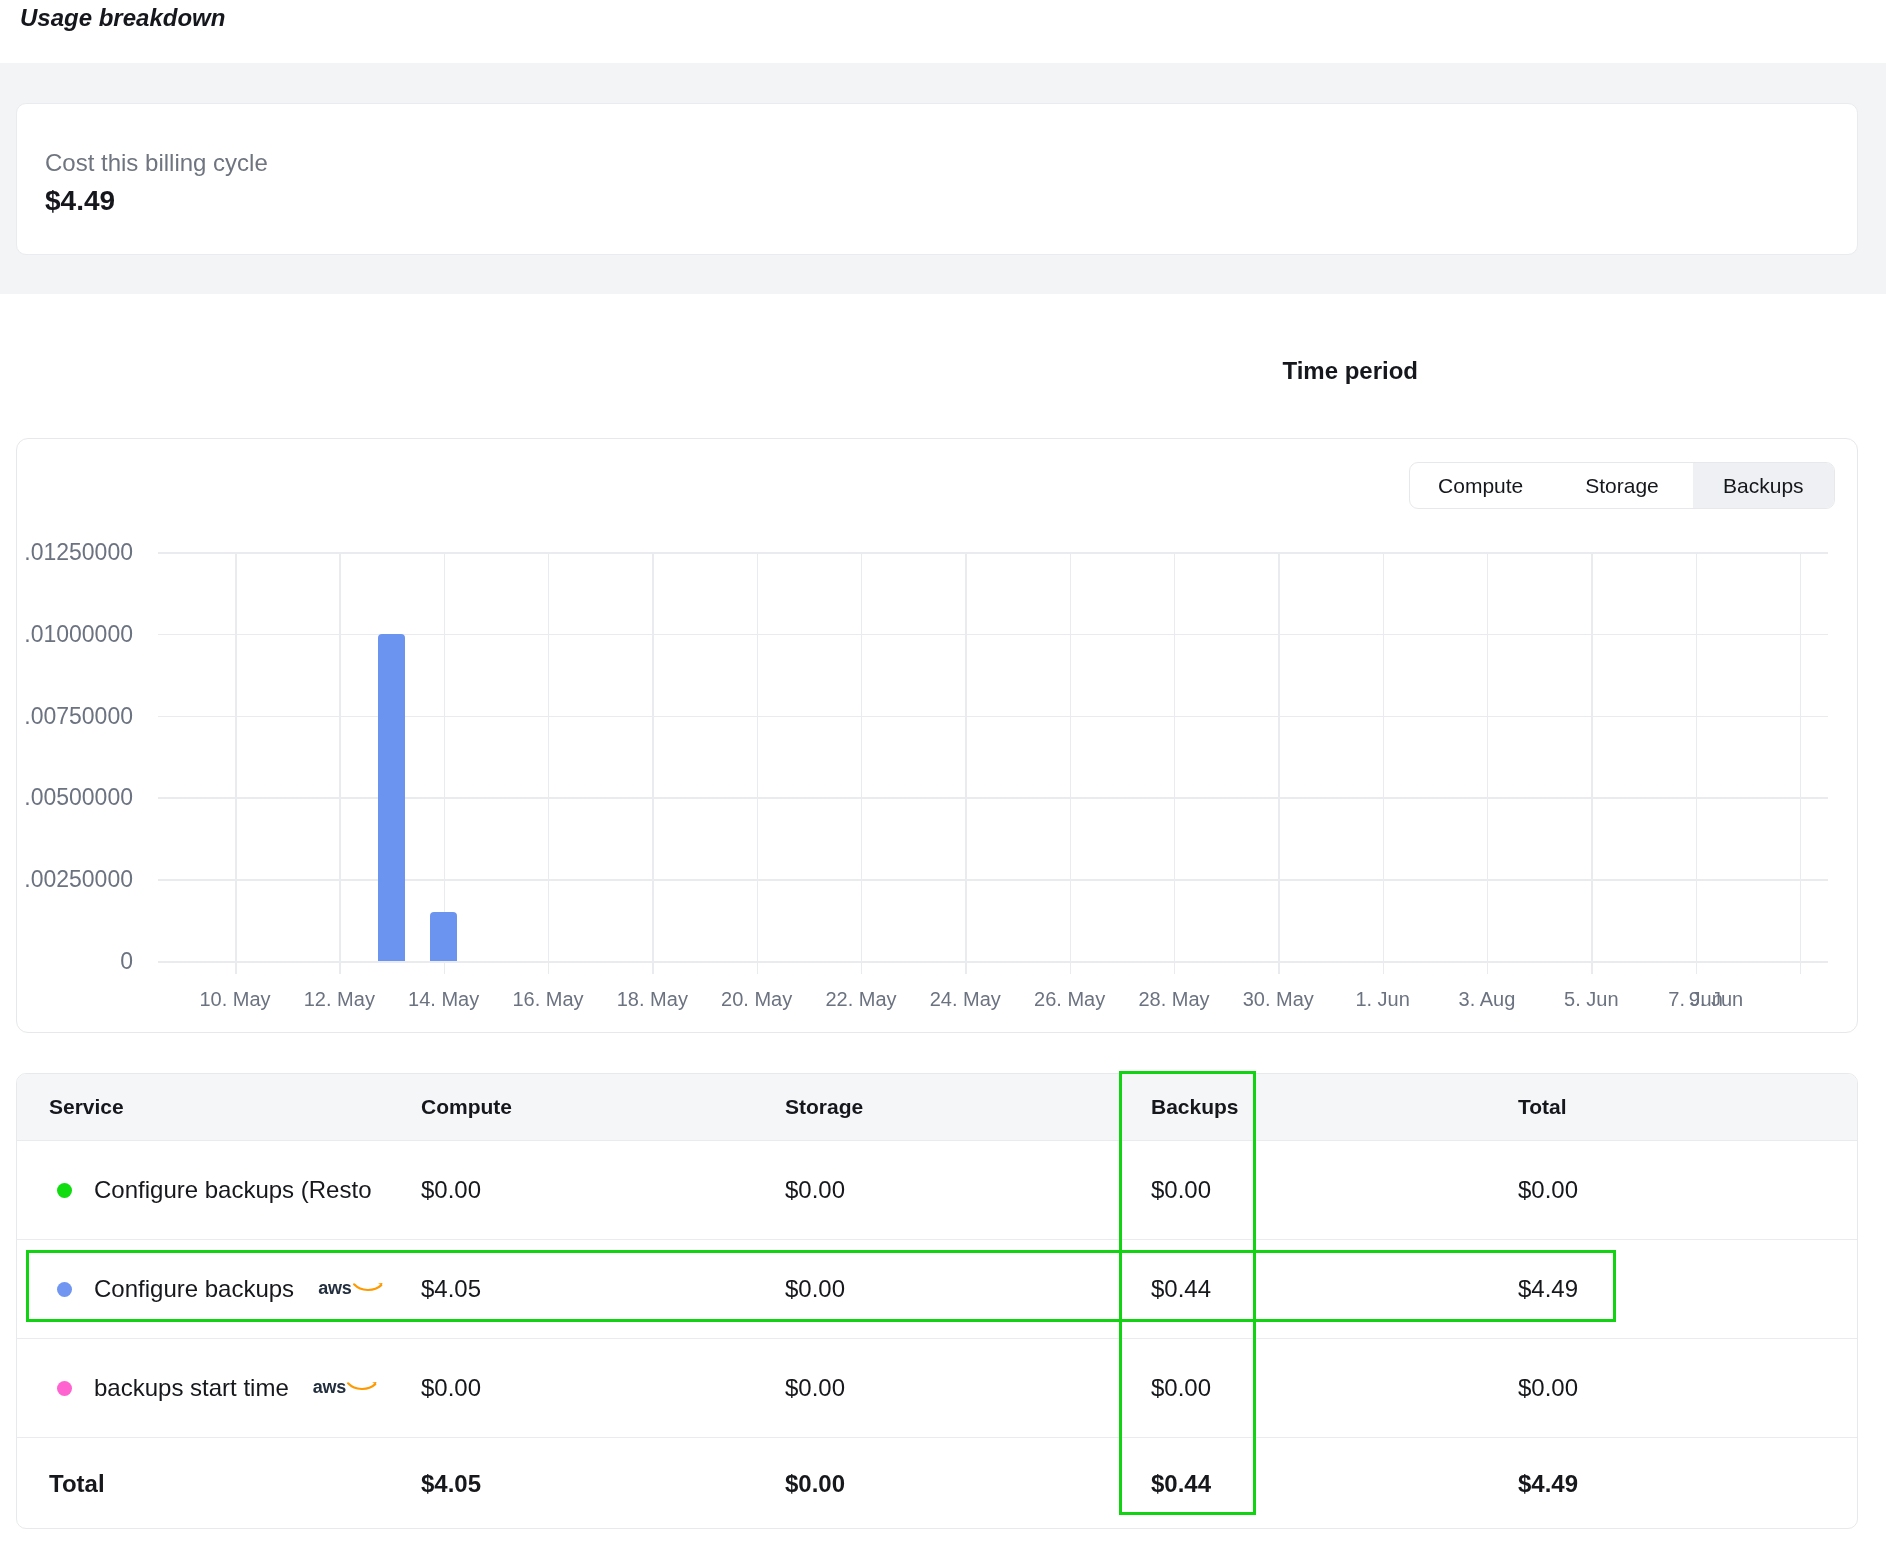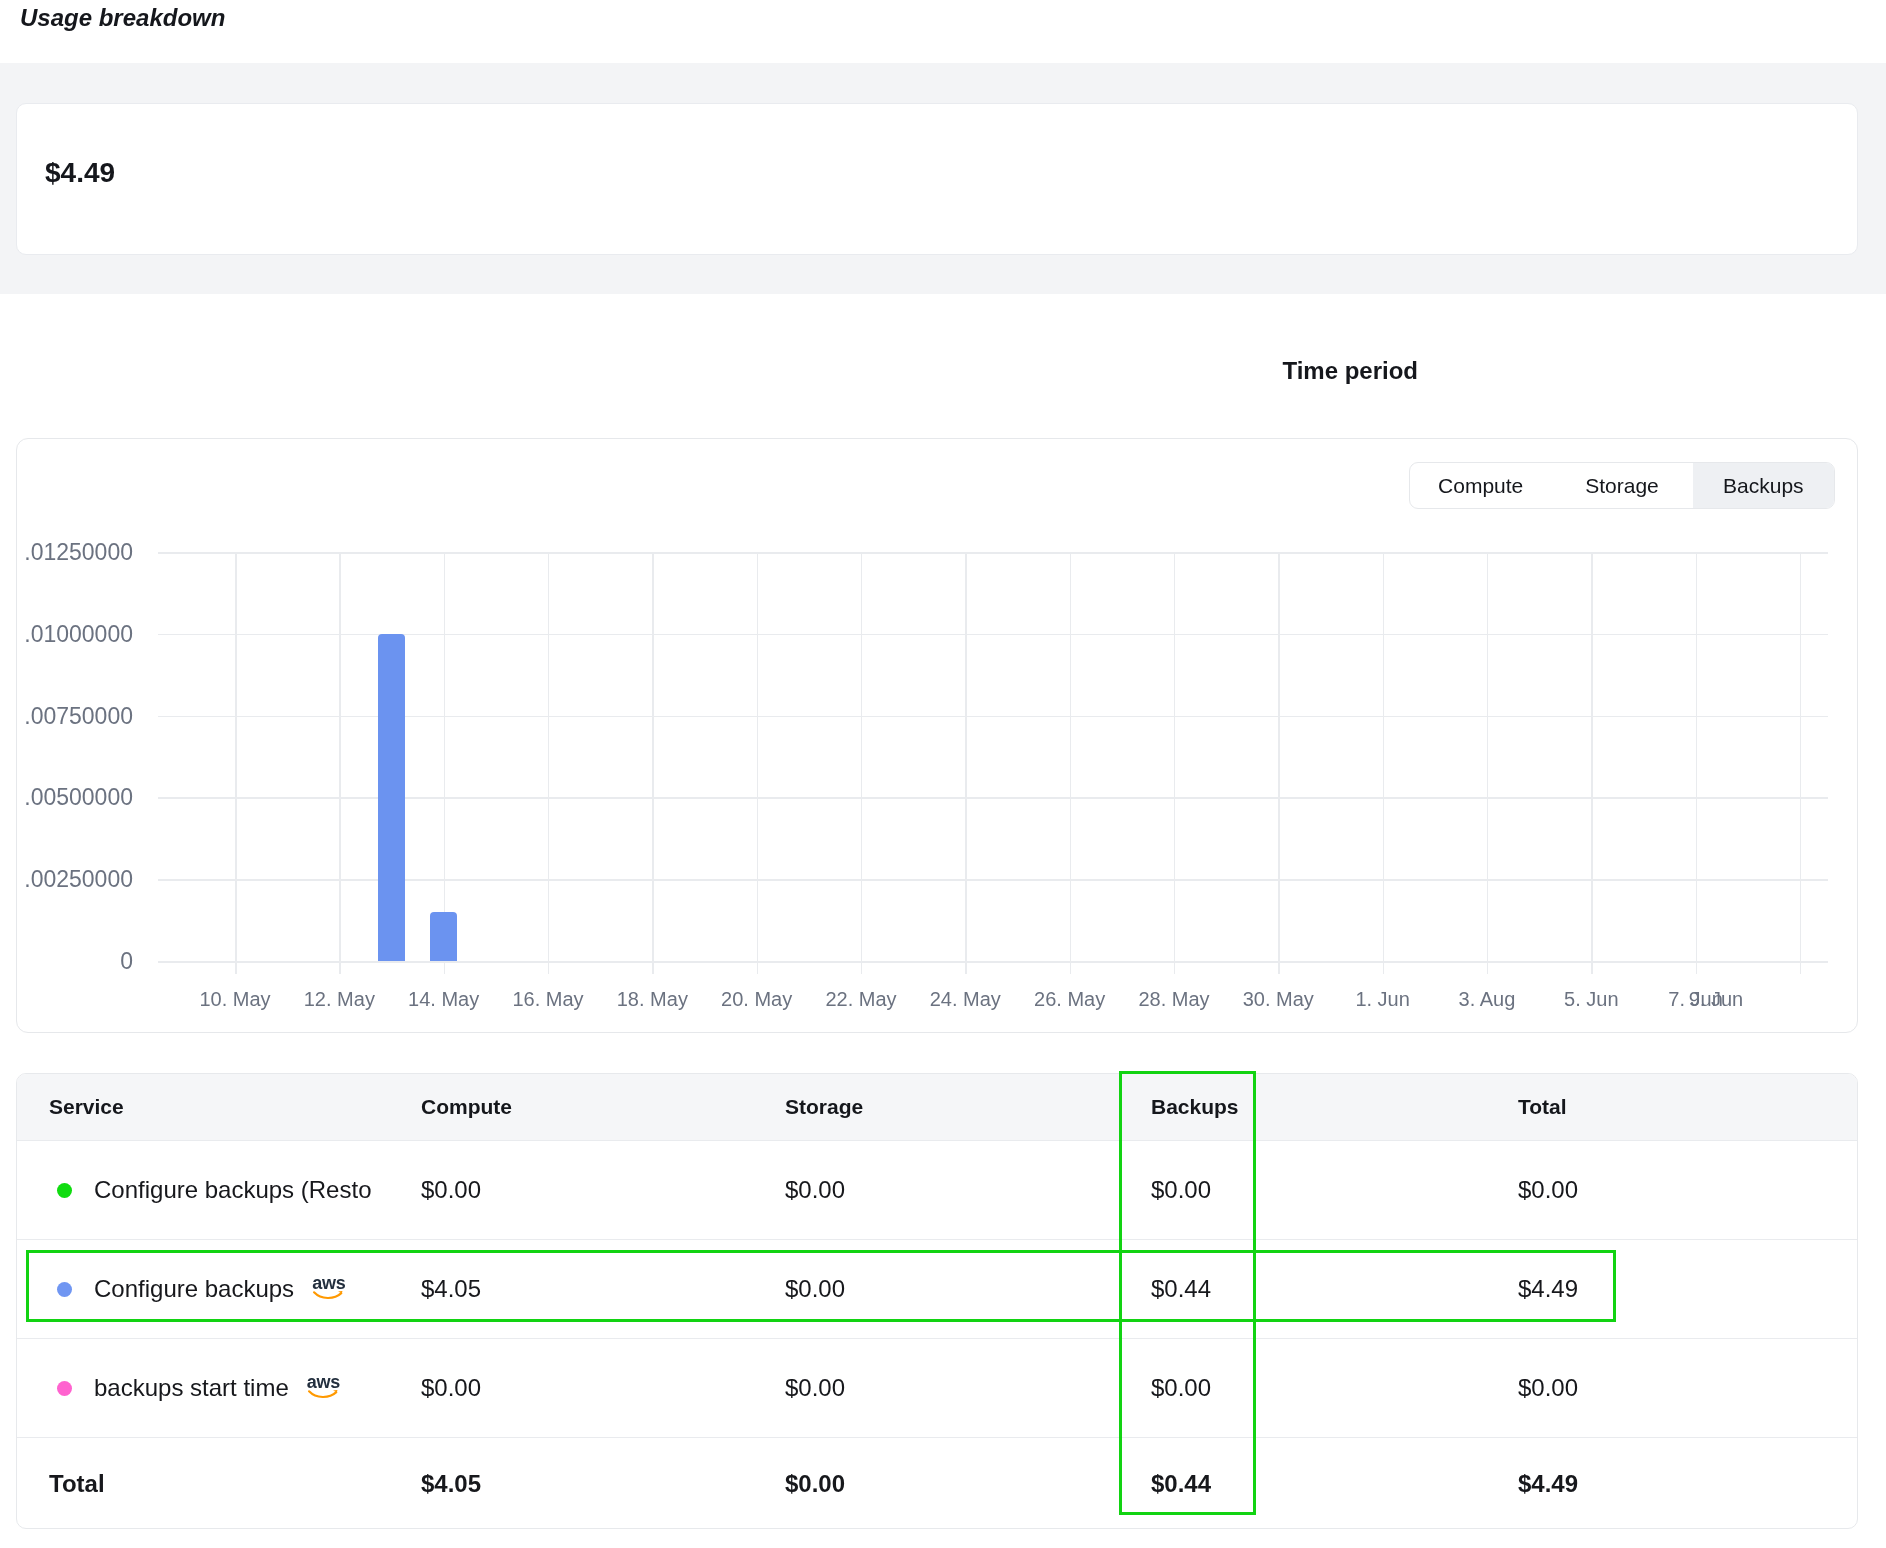--- a/index.html
+++ b/index.html
@@ -29,33 +29,34 @@
   .bar { position:absolute; border-radius:4px 4px 0 0; }
 
   .table-box { position:absolute; left:16px; top:1073px; width:1842px; height:456px; border:1px solid #e7e9ec; border-radius:10px; background:#fff; overflow:hidden; }
   .trow { display:grid; grid-template-columns:404px 364px 366px 367px 1fr; align-items:center; }
   .thead { height:66px; background:#f5f6f8; font-size:21px; font-weight:600; color:#15171c; }
   .tbody-row { height:99px; border-top:1.5px solid #e9ebee; font-size:24px; }
   .total-row { height:93px; border-top:1.5px solid #e9ebee; font-size:24px; font-weight:bold; }
   .cell-first { padding-left:32px; display:flex; align-items:center; }
   .dot { width:15px; height:15px; border-radius:50%; margin:0 22px 0 8px; flex:0 0 auto; }
   .svc-label { white-space:nowrap; }
-  .aws { display:inline-flex; flex-direction:column; align-items:center; margin-left:18px; transform:translateY(-1px); }
+  .aws { display:inline-flex; flex-direction:row; align-items:center; margin-left:24px; transform:translateY(-1px); }
   .aws-text { font-size:18px; font-weight:bold; color:#232f3e; line-height:15px; letter-spacing:-0.2px; }
 
   .annot { position:absolute; border:3px solid #12d312; z-index:50; pointer-events:none; }
 </style>
 </head>
 <body>
 
 <div id="stage">
   <div class="page-title">Usage breakdown</div>
 
   <div class="band">
     <div class="summary-card">
+      <div class="summary-label">Cost this billing cycle</div>
       <div class="summary-value">$4.49</div>
     </div>
   </div>
 
   <div class="tp-label">Time period</div>
 
   <div class="chart-box">
     <div class="tabs">
       <div class="tab">Compute</div>
       <div class="tab">Storage</div>

